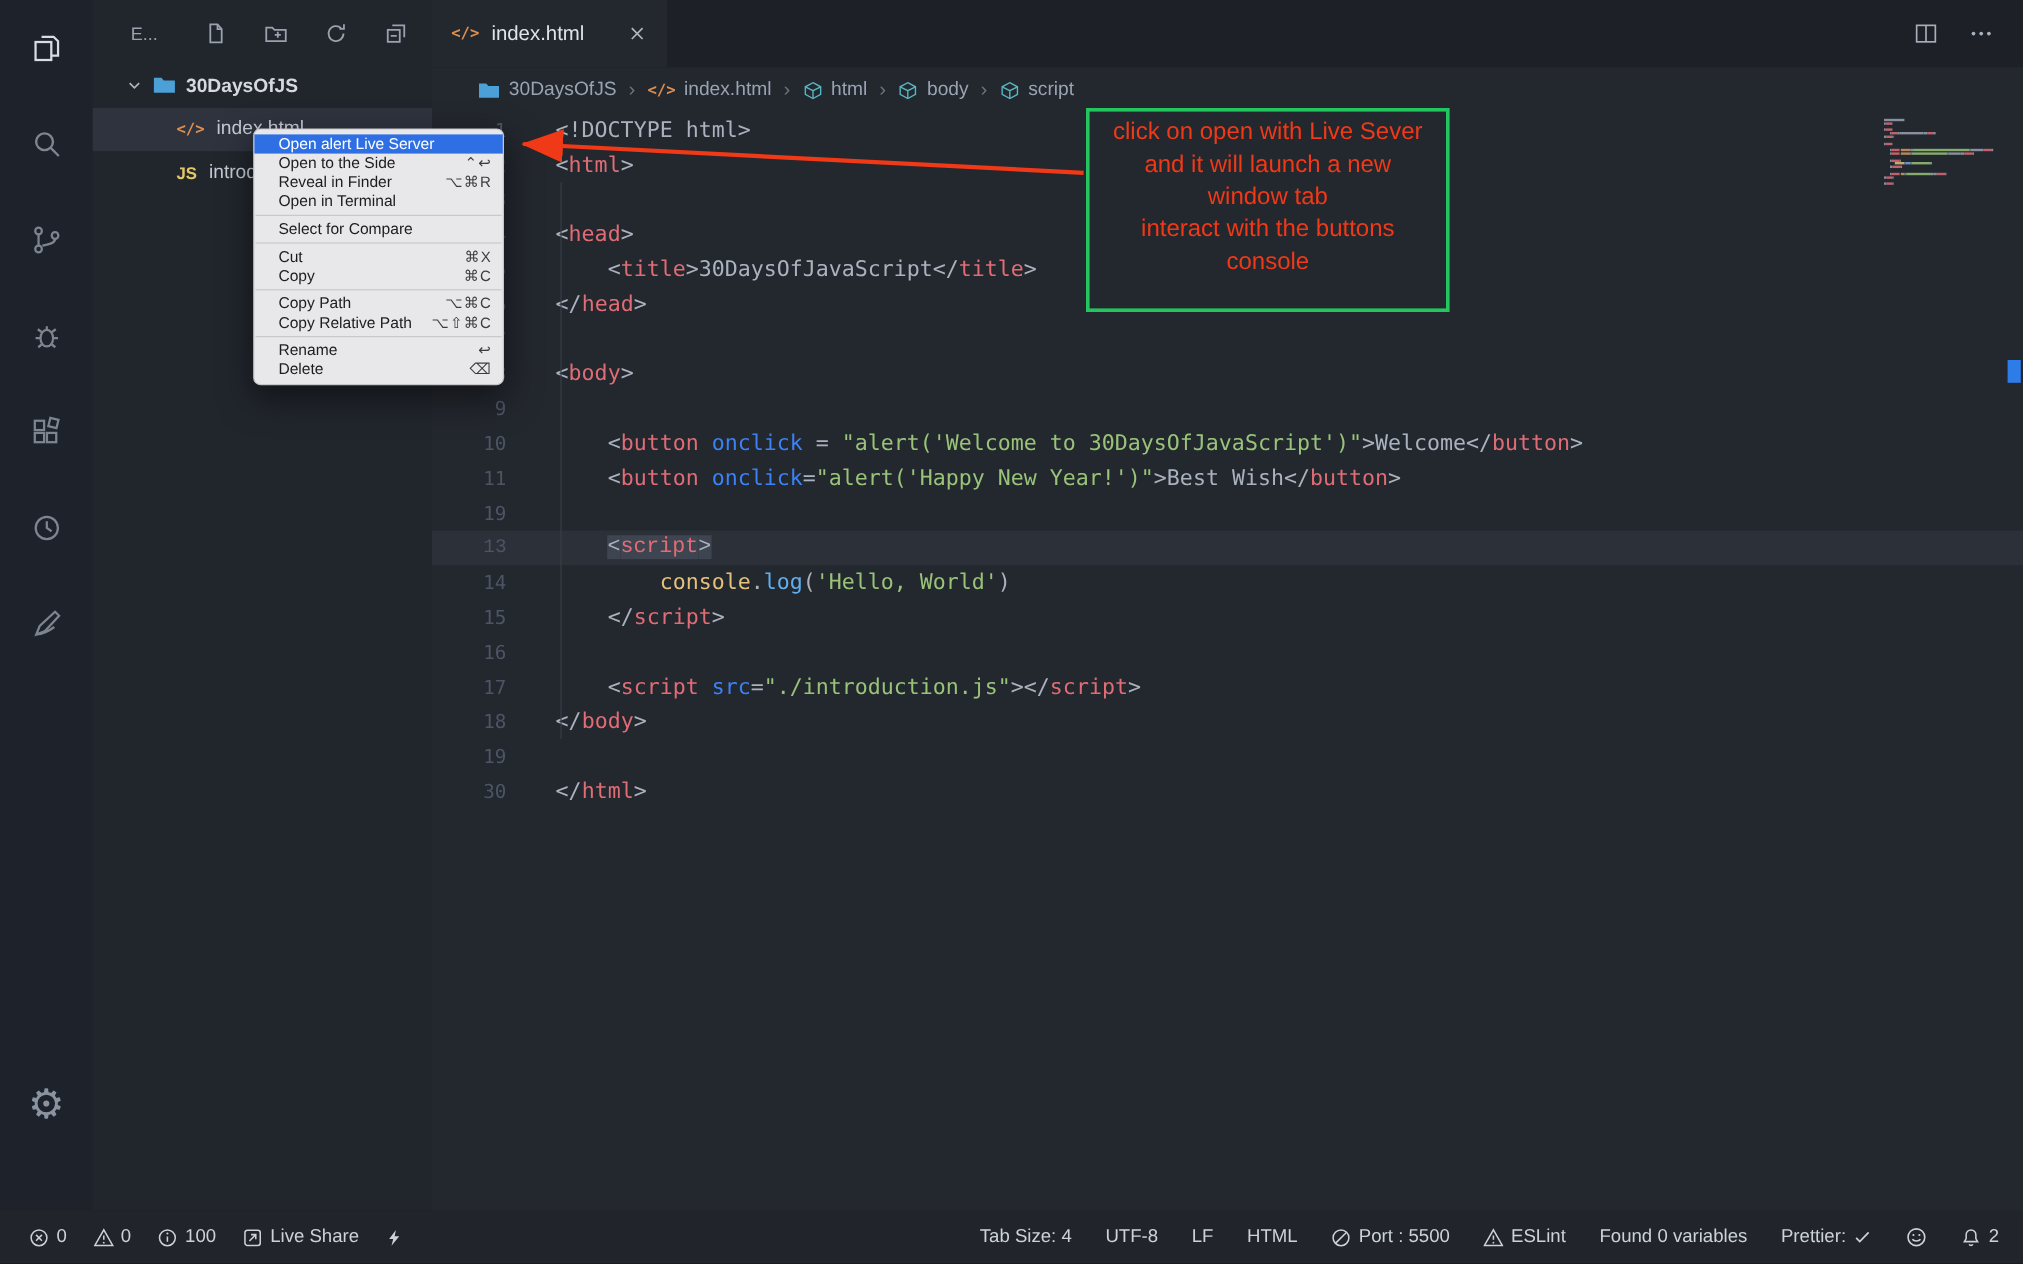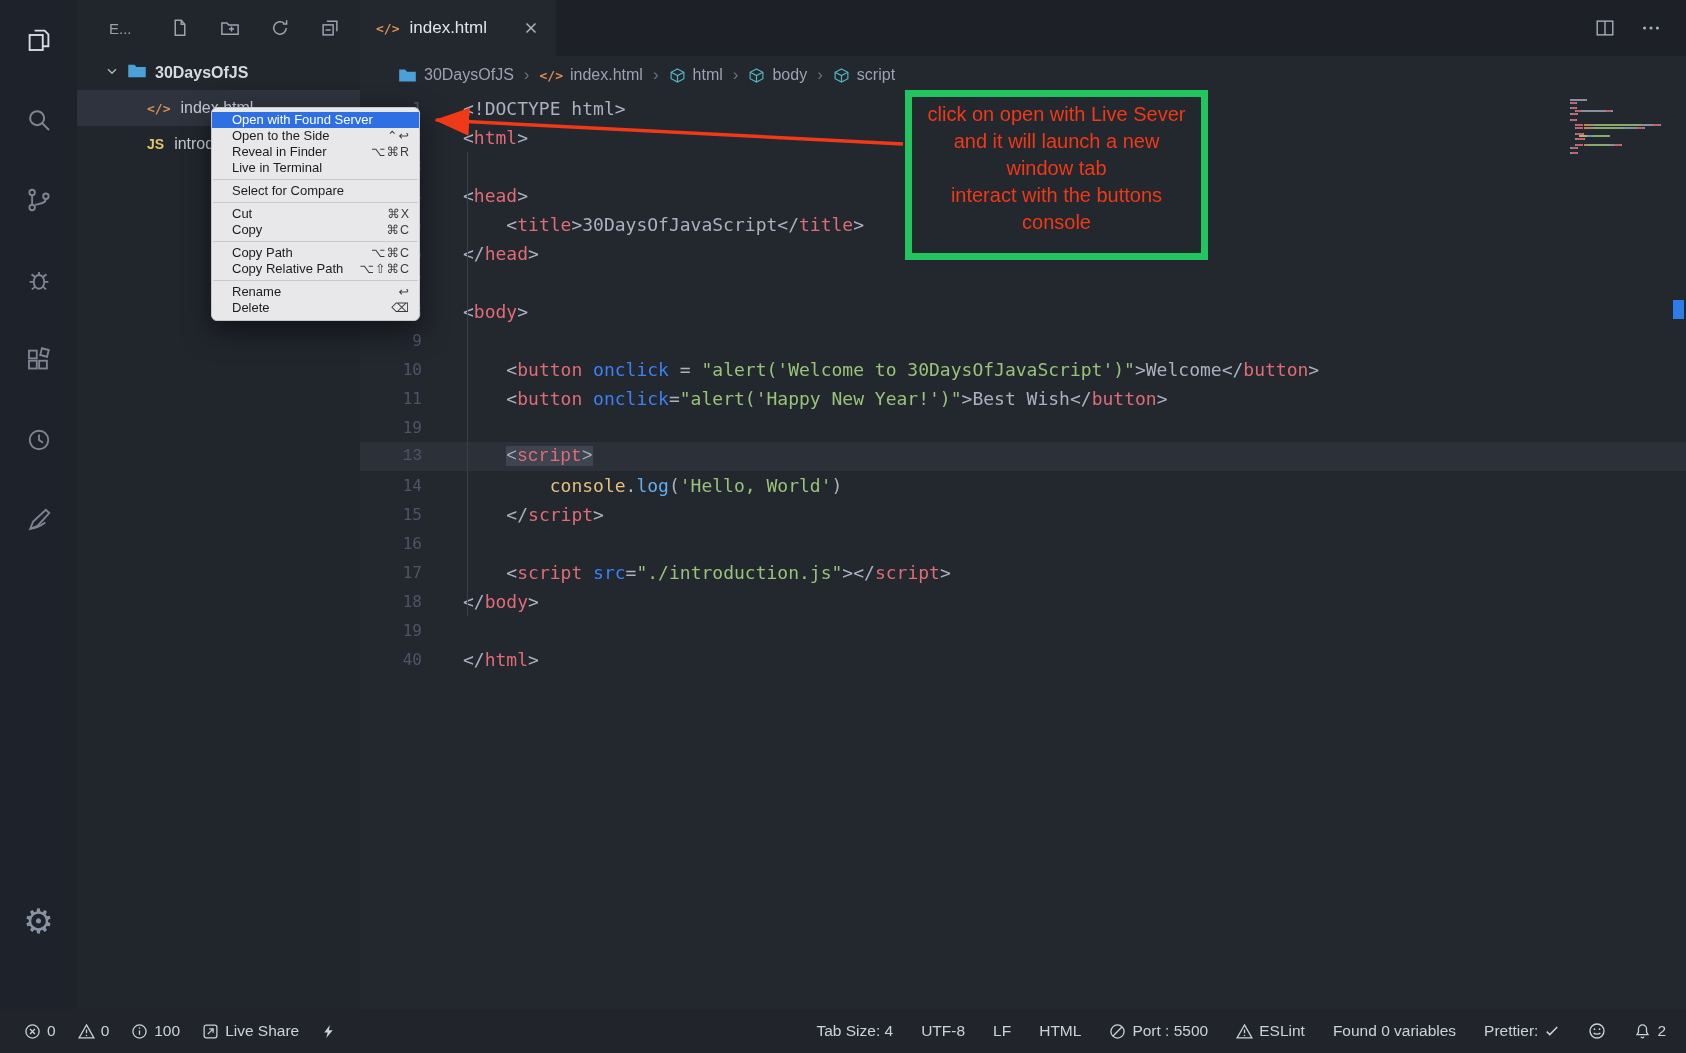--- a/index.html
+++ b/index.html
@@ -80,21 +80,21 @@
     border:1px solid #c6c6c9; border-radius:6px; box-shadow:0 10px 28px rgba(0,0,0,.5);
     padding:4px 0; font-size:13px; color:#1d1d1f; z-index:50; }
   .cm-item { display:flex; justify-content:space-between; align-items:center;
     padding:1px 9px 1px 20px; line-height:14px; cursor:pointer; }
   .cm-item.hl { background:#2f6fe4; color:#fff; }
   .cm-sc { opacity:.85; letter-spacing:1px; font-size:12.5px; }
   .cm-sep { height:1px; background:#c9c9cc; margin:3px 1px; }
 
   
   .annotation-box { position:absolute; left:905px; top:90px; width:303px; min-height:170px;
-    border:7px solid #22c55e; color:#f03917; font-size:20px; line-height:27px;
+    border:3px solid #22c55e; color:#f03917; font-size:20px; line-height:27px;
     text-align:center; padding:4px 4px; z-index:40; }
   .annotation-box span { display:block; }
   .arrow-overlay { position:absolute; left:0; top:0; pointer-events:none; z-index:60; }
 </style>
 </head>
 <body>
 
 <div class="app">
 
   <div class="activity-bar">
@@ -328,21 +328,21 @@
           </div>
           <div class="code-row">
             <span class="gutter">18</span>
             <span class="code-text"><span class="tk-p">&lt;/</span><span class="tk-t">body</span><span class="tk-p">&gt;</span></span>
           </div>
           <div class="code-row">
             <span class="gutter">19</span>
             <span class="code-text"></span>
           </div>
           <div class="code-row">
-            <span class="gutter">40</span>
+            <span class="gutter">30</span>
             <span class="code-text"><span class="tk-p">&lt;/</span><span class="tk-t">html</span><span class="tk-p">&gt;</span></span>
           </div>
         </div>
       <div class="indent-guide"></div>
       <div class="minimap" id="minimap">
           <div class="mm-row">
             <span style="width: 17.25px; background: rgb(154, 162, 177);"></span>
           </div>
           <div class="mm-row">
             <span style="width: 1.15px; background: rgb(154, 162, 177);"></span>
@@ -567,33 +567,33 @@
               <path d="M6.6 13a1.5 1.5 0 0 0 2.8 0"></path>
             </svg>
           </span>
           <span>2</span>
         </span>
       </div>
   </div>
 
   <div class="context-menu" id="context-menu">
       <div class="cm-item hl">
-        <span class="cm-label">Open with Found Server</span>
+        <span class="cm-label">Open alert Live Server</span>
         <span class="cm-sc"></span>
       </div>
       <div class="cm-item">
         <span class="cm-label">Open to the Side</span>
         <span class="cm-sc">⌃↩</span>
       </div>
       <div class="cm-item">
         <span class="cm-label">Reveal in Finder</span>
         <span class="cm-sc">⌥⌘R</span>
       </div>
       <div class="cm-item">
-        <span class="cm-label">Live in Terminal</span>
+        <span class="cm-label">Open in Terminal</span>
         <span class="cm-sc"></span>
       </div>
       <div class="cm-sep"></div>
       <div class="cm-item">
         <span class="cm-label">Select for Compare</span>
         <span class="cm-sc"></span>
       </div>
       <div class="cm-sep"></div>
       <div class="cm-item">
         <span class="cm-label">Cut</span>

